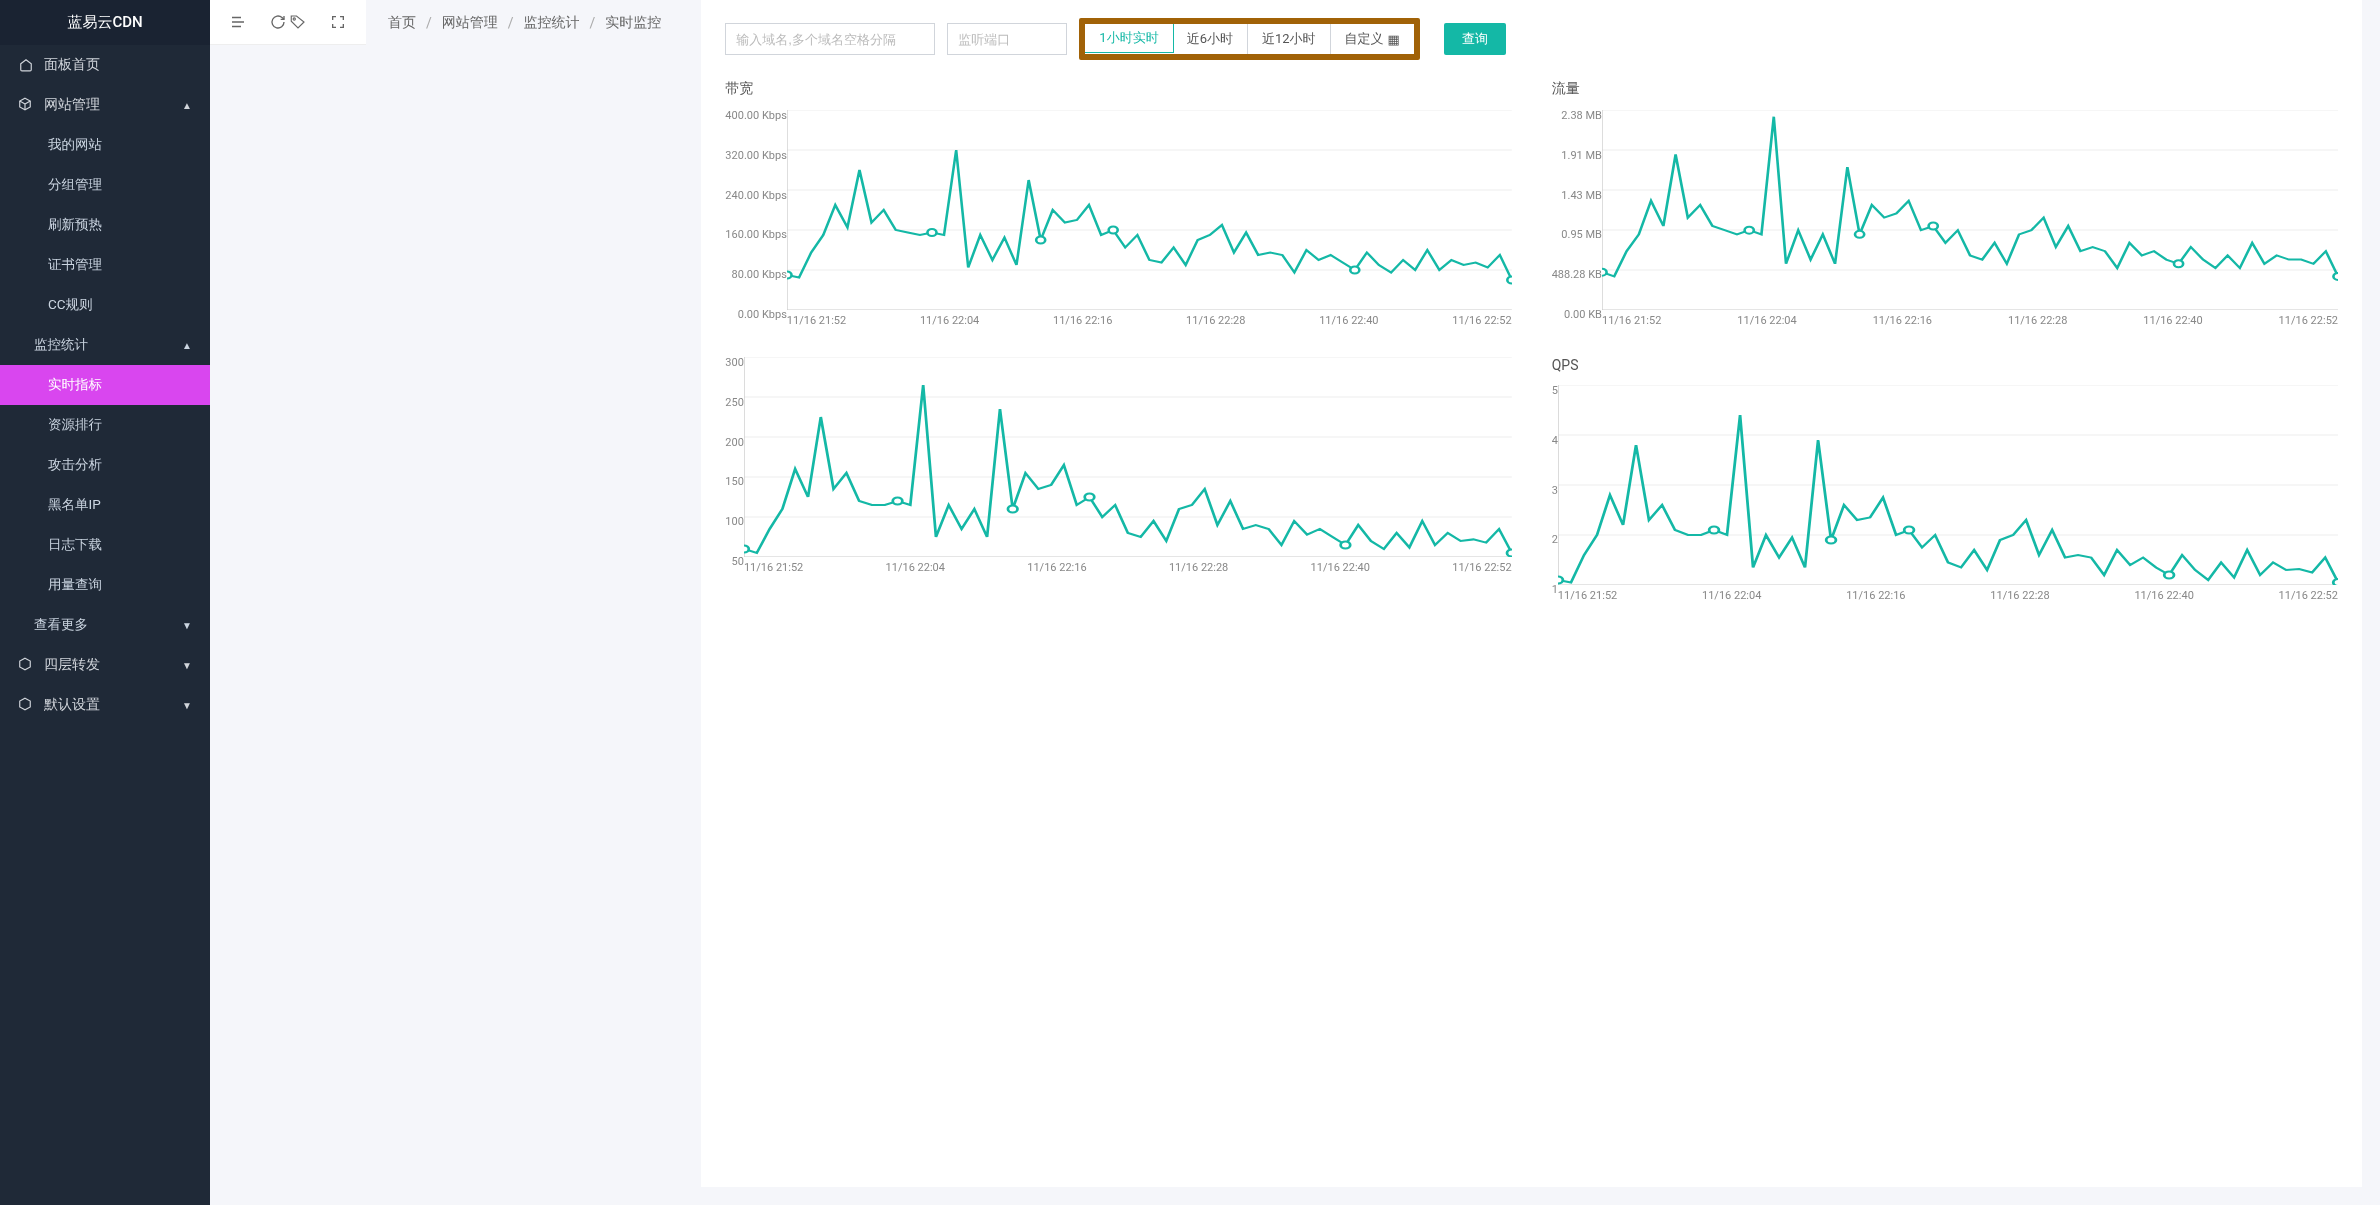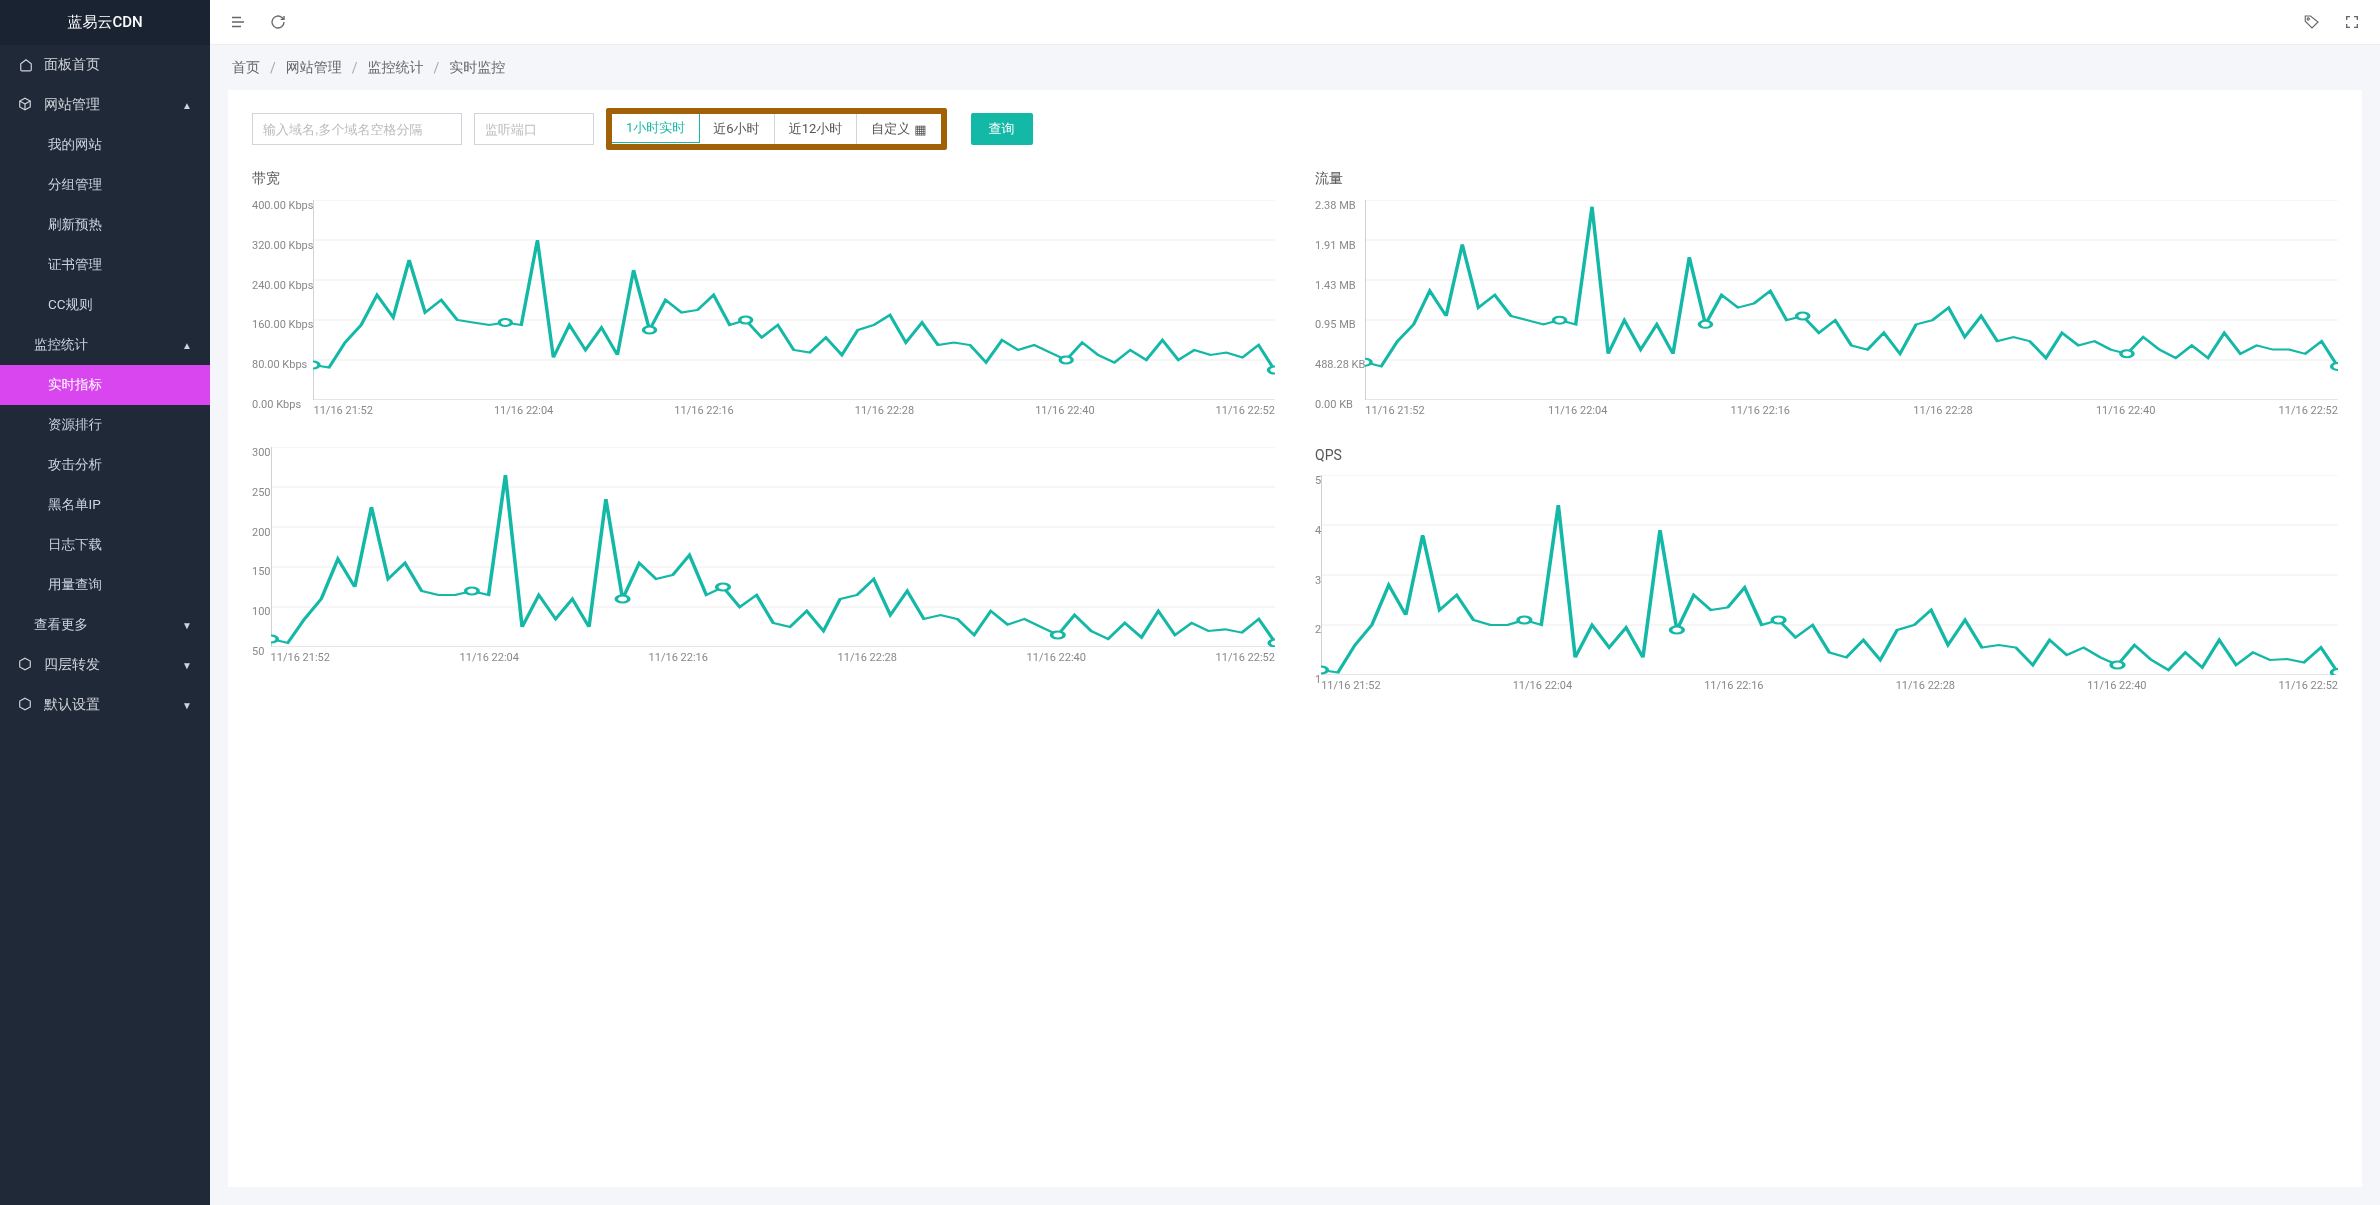--- a/index.html
+++ b/index.html
@@ -13,21 +13,21 @@
 .nav-item.active { background: #14b8a6; color: #fff; }
 .nav-item .icon { width: 16px; height: 16px; margin-right: 10px; display: inline-flex; align-items: center; justify-content: center; }
 .nav-item .chev { margin-left: auto; font-size: 10px; }
 .nav-sub .nav-item { padding-left: 48px; font-size: 13.5px; color: #cbd5e1; }
 .nav-sub .nav-item.active { background: #d946ef; color: #fff; }
 .nav-group-header { display: flex; align-items: center; padding: 0 18px; height: 40px; cursor: pointer; color: #d1d5db; font-size: 14px; }
 .nav-group-header .icon { width: 16px; height: 16px; margin-right: 10px; display: inline-flex; }
 .nav-group-header .chev { margin-left: auto; font-size: 10px; }
 
 
-.main { flex: 1; display: flex; flex-direction: column; background: #f5f6fa; min-width: 0; border-radius: 6px; }
+.main { flex: 1; display: flex; flex-direction: row; background: #f5f6fa; min-width: 0; border-radius: 6px; }
 .topbar { height: 45px; background: #fff; display: flex; align-items: center; padding: 0 18px; border-bottom: 1px solid #eee; }
 .topbar .tb-left { display: flex; align-items: center; gap: 20px; }
 .topbar .tb-right { margin-left: auto; display: flex; align-items: center; gap: 20px; }
 .icon-btn { width: 20px; height: 20px; cursor: pointer; color: #666; display: inline-flex; align-items: center; justify-content: center; }
 
 .breadcrumb { height: 45px; display: flex; align-items: center; padding: 0 22px; font-size: 14px; color: #555; background: #f5f6fa; }
 .breadcrumb .sep { margin: 0 10px; color: #aaa; }
 .breadcrumb .bc-item { color: #666; }
 .breadcrumb .bc-item.current { color: #666; }
 
@@ -49,21 +49,21 @@
 .btn-group .seg { padding: 0 14px; height: 30px; display: flex; align-items: center; font-size: 13px; cursor: pointer; border-right: 1px solid #d1d5db; color: #555; background: #fff; }
 .btn-group .seg:last-child { border-right: none; }
 .btn-group .seg.active { color: #14b8a6; border: 1px solid #14b8a6; margin: -1px; z-index: 1; background: #fff; }
 .btn-primary { height: 32px; padding: 0 18px; background: #14b8a6; color: #fff; border: none; cursor: pointer; font-size: 13px; border-radius: 2px; margin-left: 12px; text-align: center; }
 
 
 .chart-grid { display: grid; grid-template-columns: 1fr 1fr; gap: 30px 40px; }
 .chart-block { }
 .chart-title { font-size: 14px; color: #555; margin-bottom: 12px; }
 .chart-body { display: flex; }
-.y-axis { display: flex; flex-direction: column; justify-content: space-between; align-items: flex-start; padding-right: 0; font-size: 11px; color: #888; }
+.y-axis { display: flex; flex-direction: column; justify-content: space-between; align-items: flex-end; padding-right: 0; font-size: 11px; color: #888; }
 .y-axis .tick { height: 1px; line-height: 1; }
 .plot-wrap { flex: 1; position: relative; }
 .plot { width: 100%; display: block; }
 .x-axis { display: flex; justify-content: space-between; font-size: 11px; color: #888; margin-top: 4px; padding-left: 0; }
 .x-axis span { white-space: nowrap; }
 
 svg .gridline { stroke: #eee; stroke-width: 1; }
 svg .axisline { stroke: #ccc; stroke-width: 1; }
 svg .series { fill: none; stroke: #14b8a6; stroke-width: 2; }
 svg .marker { fill: #fff; stroke: #14b8a6; stroke-width: 2; }

